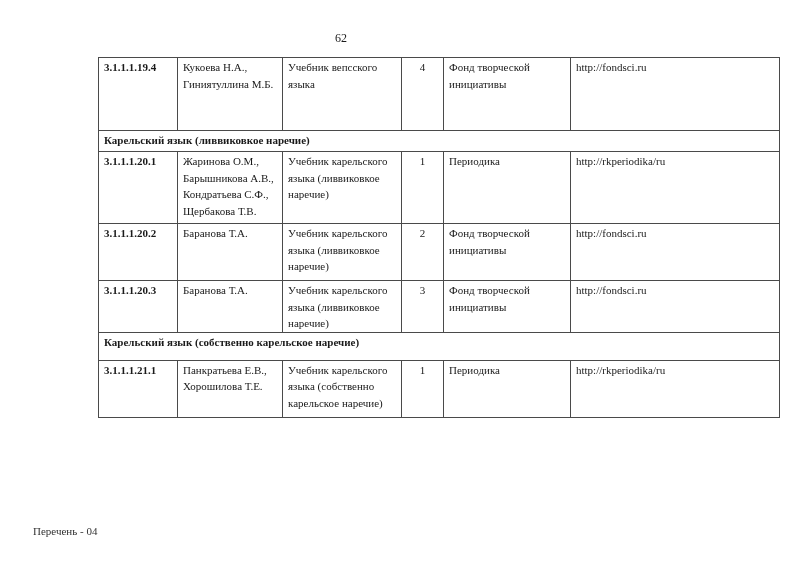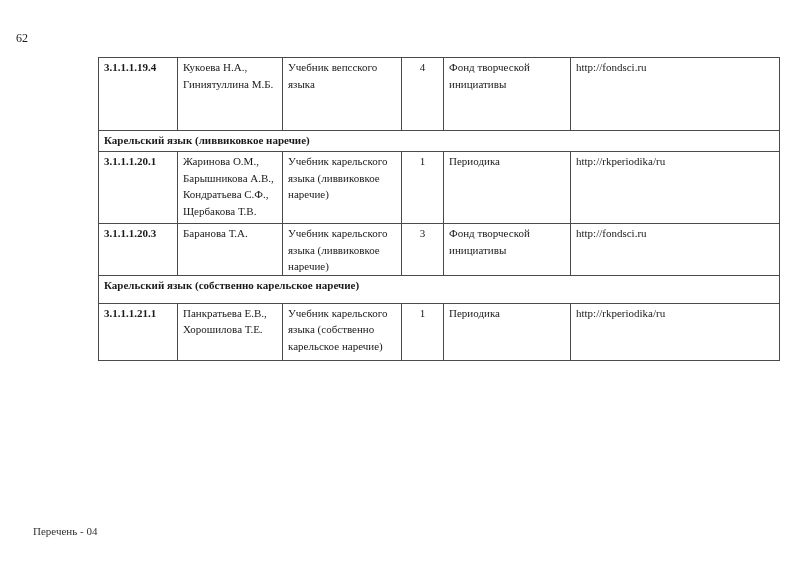--- a/index.html
+++ b/index.html
@@ -1,19 +1,19 @@
 <!DOCTYPE html>
 <html><head>
 <meta charset="utf-8">
 <style>
   html, body { margin: 0; padding: 0; background: #ffffff; }
   body { width: 800px; height: 566px; position: relative; overflow: hidden;
          font-family: "Liberation Serif", "DejaVu Serif", serif; color: #1a1a1a; }
-  .page-number { position: absolute; top: 31px; left: 0; width: 680px; 
-                 font-size: 12px; padding-left: 18px; }
+  .page-number { position: absolute; top: 31px; left: 0; width: 680px; text-align: center;
+                 font-size: 12px; padding-left: 3px; }
   .page-number span { position: relative; left: -2px; }
   table.doc { position: absolute; left: 98px; top: 57px; border-collapse: collapse;
               width: 681px; table-layout: fixed; font-size: 11px; line-height: 16.5px; }
   table.doc td { border: 1px solid #4a4a4a; vertical-align: top; padding: 1px 5px 0 5px; }
   td.code { font-weight: bold; }
   td.num { text-align: center; }
   td.section { font-weight: bold; padding-top: 1px; border-radius: 10px; }
   .multi { white-space: pre-line; }
   .footer { position: absolute; left: 33px; top: 525px; font-size: 11px; color: #333; }
 </style>
@@ -56,20 +56,31 @@
 Кондратьева С.Ф.,
 Щербакова Т.В.</td>
       <td class="multi">Учебник карельского
 языка (ливвиковкое
 наречие)</td>
       <td class="num">1</td>
       <td class="multi">Периодика</td>
       <td>http://rkperiodika/ru</td>
     </tr>
 
+    <tr style="height:57px">
+      <td class="code">3.1.1.1.20.2</td>
+      <td class="multi">Баранова Т.А.</td>
+      <td class="multi">Учебник карельского
+языка (ливвиковкое
+наречие)</td>
+      <td class="num">2</td>
+      <td class="multi">Фонд творческой
+инициативы</td>
+      <td>http://fondsci.ru</td>
+    </tr>
 
     <tr style="height:43px">
       <td class="code">3.1.1.1.20.3</td>
       <td class="multi">Баранова Т.А.</td>
       <td class="multi">Учебник карельского
 языка (ливвиковкое
 наречие)</td>
       <td class="num">3</td>
       <td class="multi">Фонд творческой
 инициативы</td>

